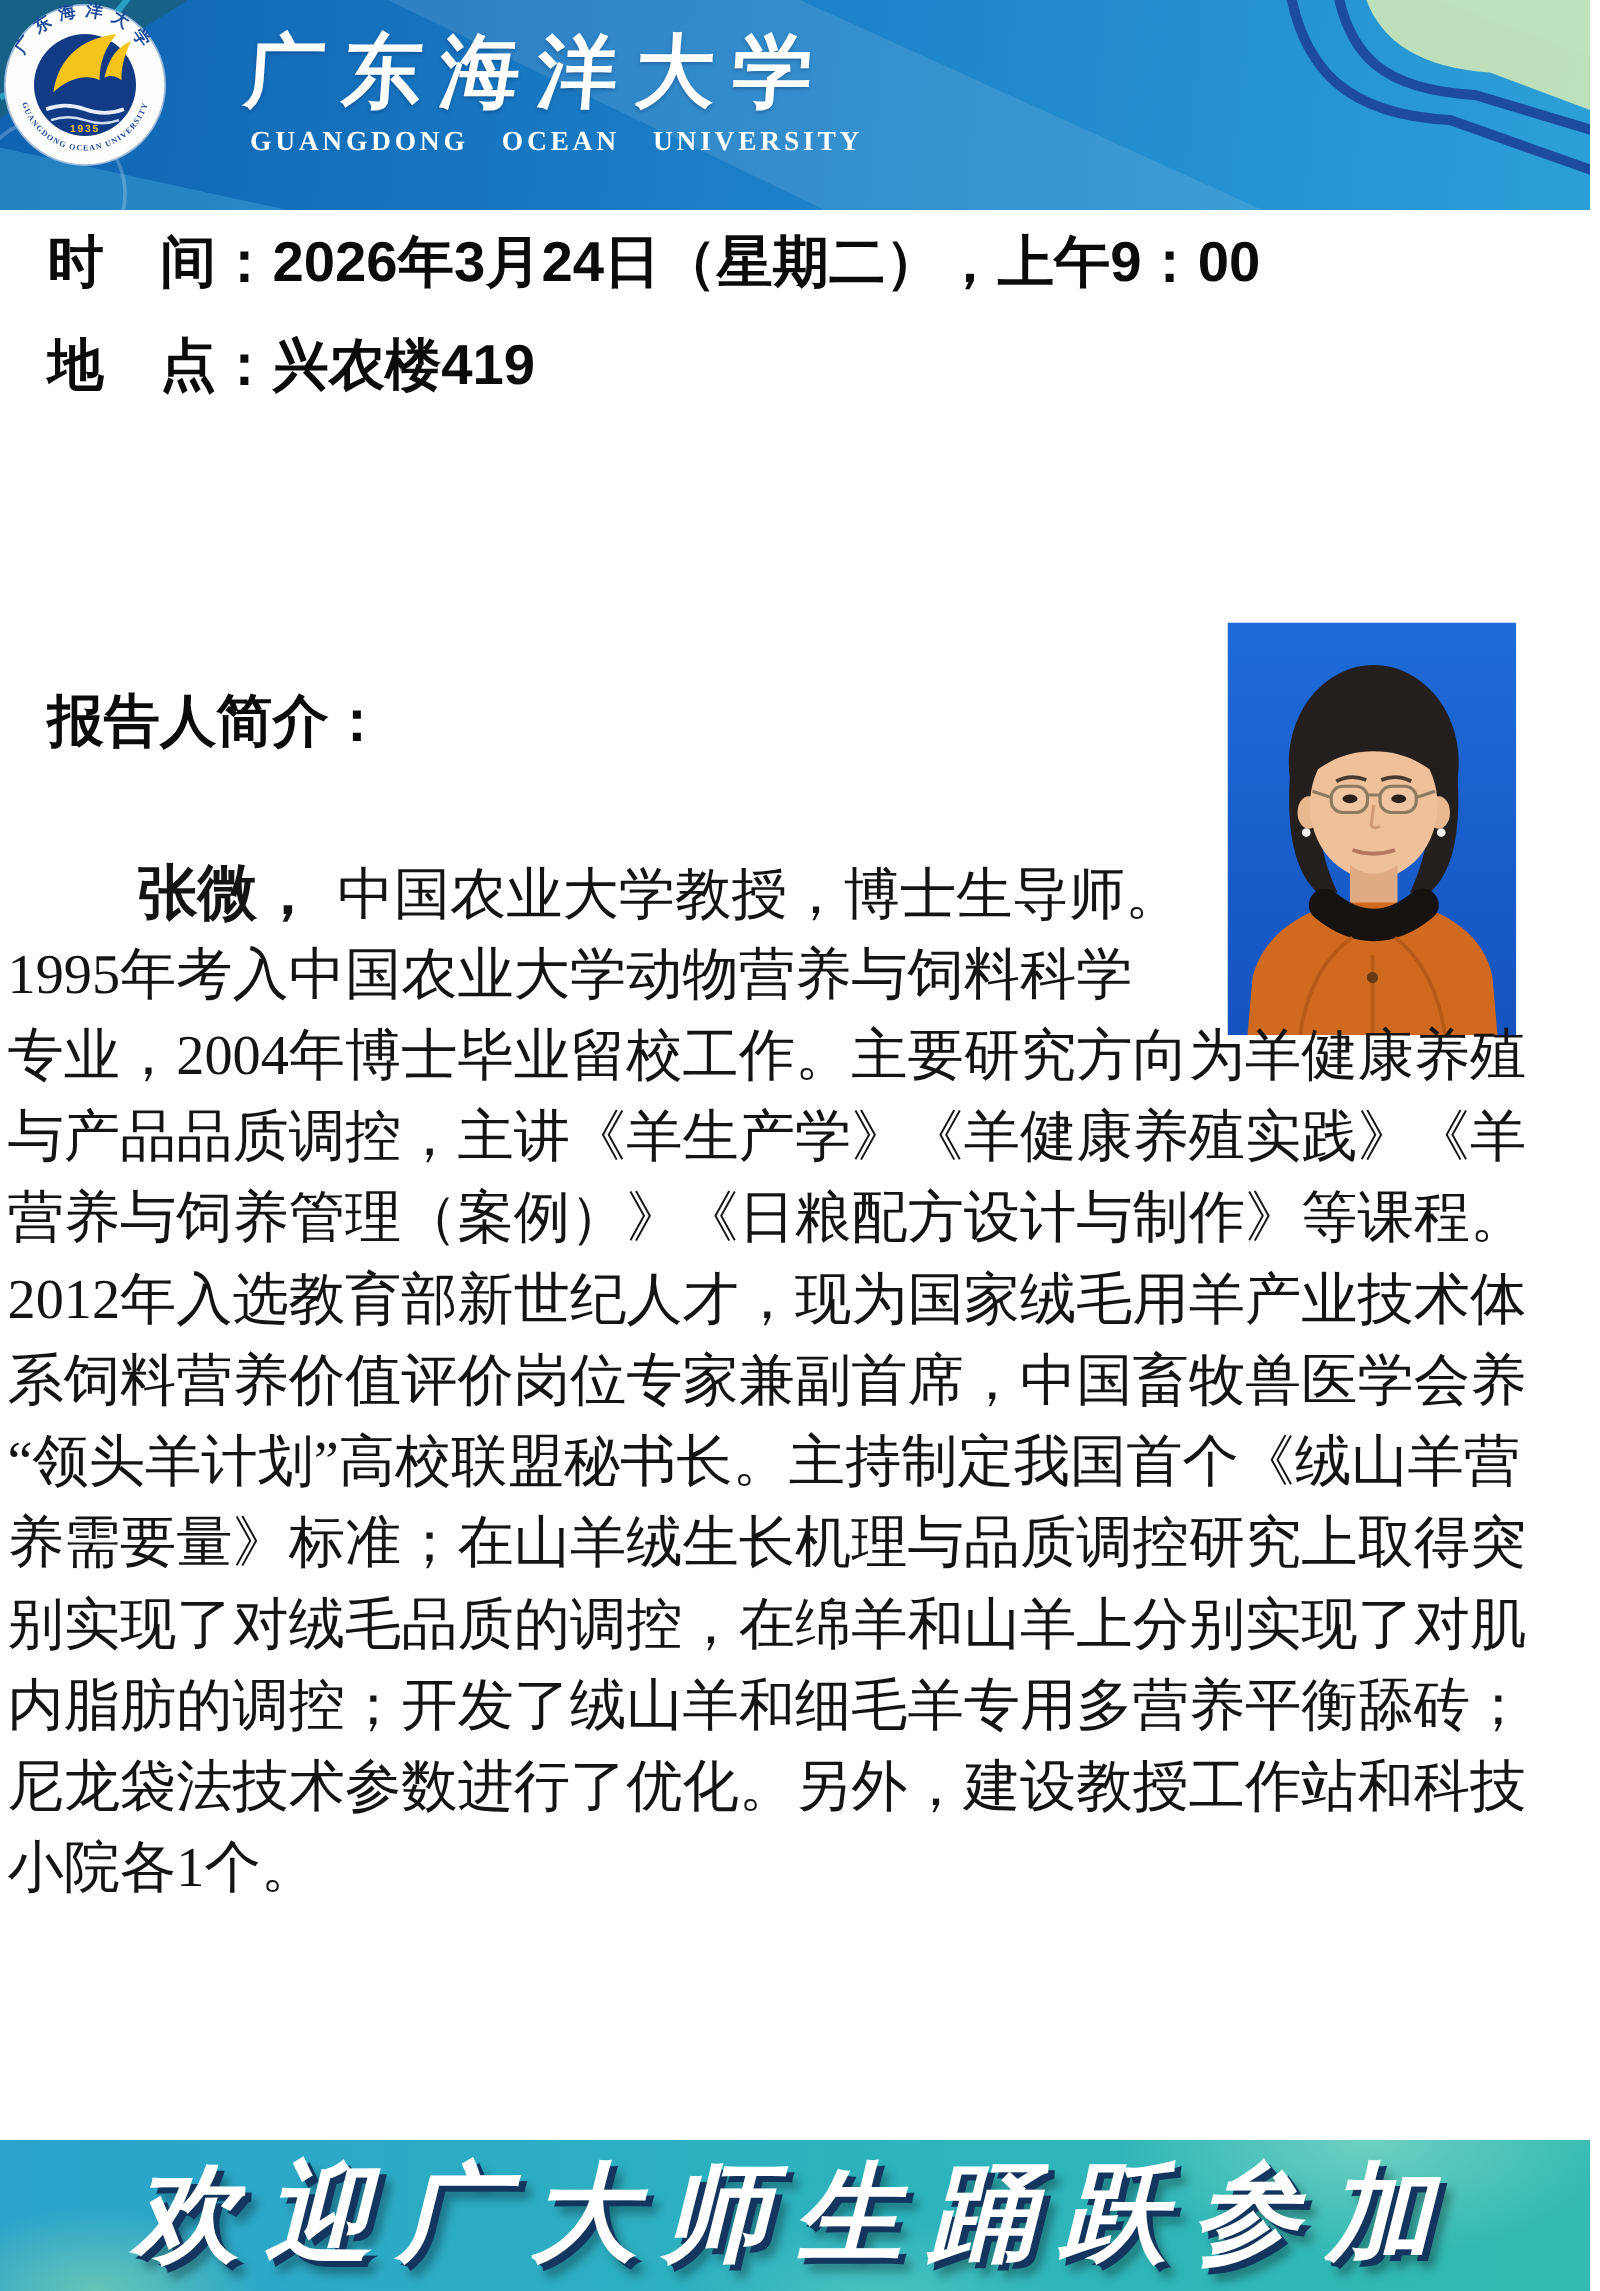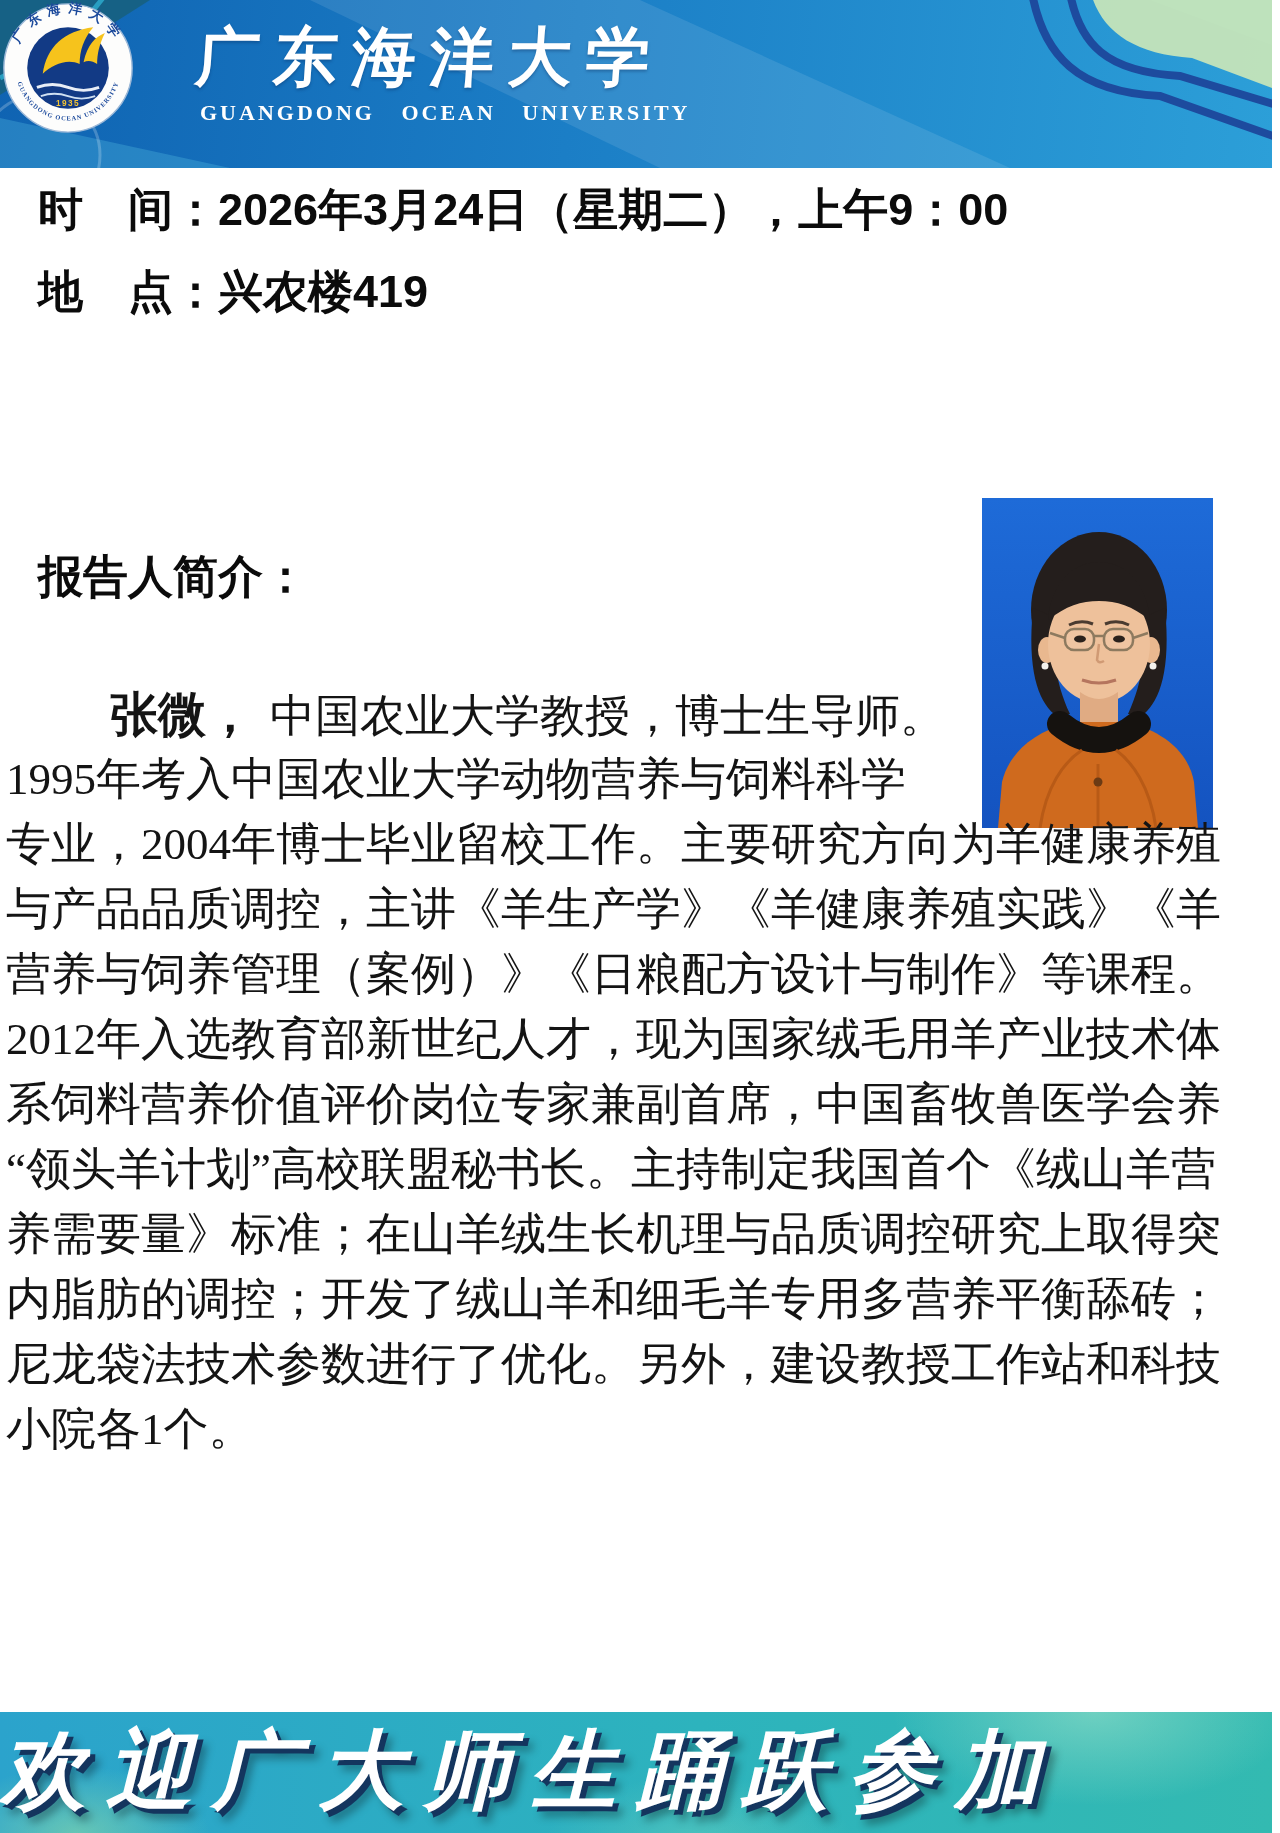--- a/index.html
+++ b/index.html
@@ -39,21 +39,21 @@
   .name-sep{margin-right:16px;}
 
   
   .footer{position:absolute;left:0;top:1712px;width:1272px;height:121px;
           background:
             radial-gradient(190px 95px at 6% 100%, rgba(150,225,165,.55), transparent 70%),
             radial-gradient(280px 130px at 86% 0%, rgba(170,232,205,.50), transparent 72%),
             radial-gradient(220px 90px at 55% 105%, rgba(120,215,190,.40), transparent 70%),
             linear-gradient(90deg,#2ba3cc 0%,#2db3bd 55%,#33bab1 100%);}
   .footer-text{position:absolute;left:0;top:0;width:100%;height:121px;line-height:118px;
-          color:#ffffff;font-weight:bold;font-style:italic;
+          text-align:center;color:#ffffff;font-weight:bold;font-style:italic;
           font-family:"Liberation Serif","DejaVu Serif",serif;font-size:86px;letter-spacing:20px;
           text-shadow:5px 5px 0 #14355e, 9px 10px 8px rgba(0,0,0,.35);white-space:nowrap;}
 </style>
 </head>
 <body>
 
 <div id="poster">
 
   <div class="header">
     <svg width="1272" height="168" viewBox="0 0 1272 168">
@@ -147,20 +147,21 @@
     <div>
 
     <div class="bio-line" style="">1995年考入中国农业大学动物营养与饲料科学</div>
         <div class="bio-line" style="">专业，2004年博士毕业留校工作。主要研究方向为羊健康养殖</div>
         <div class="bio-line" style="">与产品品质调控，主讲《羊生产学》《羊健康养殖实践》《羊</div>
         <div class="bio-line" style="">营养与饲养管理（案例）》《日粮配方设计与制作》等课程。</div>
         <div class="bio-line" style="">2012年入选教育部新世纪人才，现为国家绒毛用羊产业技术体</div>
         <div class="bio-line" style="">系饲料营养价值评价岗位专家兼副首席，中国畜牧兽医学会养</div>
         <div class="bio-line" style="">“领头羊计划”高校联盟秘书长。主持制定我国首个《绒山羊营</div>
         <div class="bio-line" style="">养需要量》标准；在山羊绒生长机理与品质调控研究上取得突</div>
+        <div class="bio-line" style="">别实现了对绒毛品质的调控，在绵羊和山羊上分别实现了对肌</div>
         <div class="bio-line" style="">内脂肪的调控；开发了绒山羊和细毛羊专用多营养平衡舔砖；</div>
         <div class="bio-line" style="">尼龙袋法技术参数进行了优化。另外，建设教授工作站和科技</div>
         <div class="bio-line" style="">小院各1个。</div>
       </div>
   </div>
 
   <div class="footer">
     <div class="footer-text">欢迎广大师生踊跃参加</div>
   </div>
 

